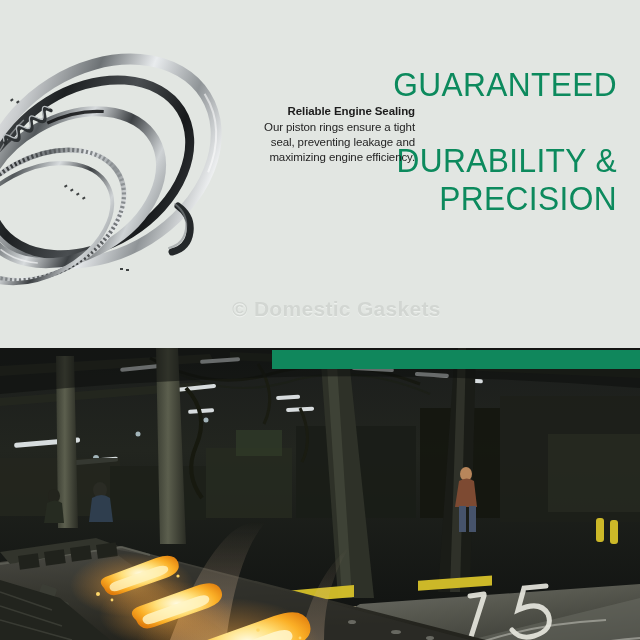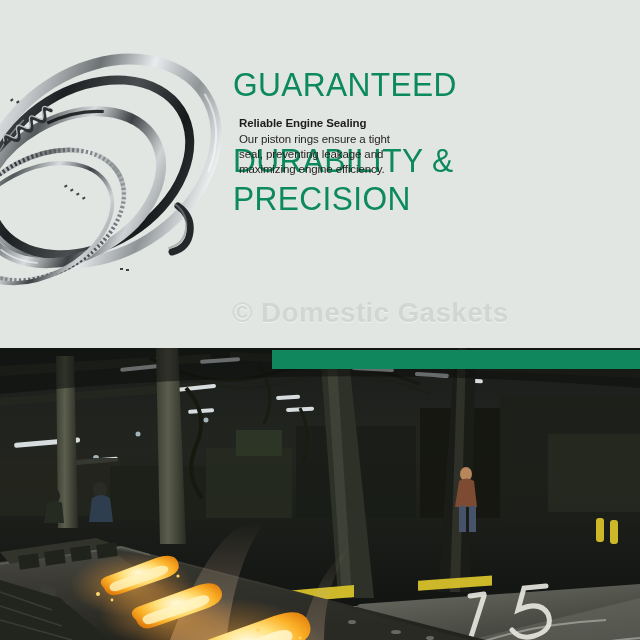--- a/index.html
+++ b/index.html
@@ -9,21 +9,21 @@
     background:#e2e6e2;
     overflow:hidden;
     position:relative;
   }
 
   .poster { position:relative; width:640px; height:640px; overflow:hidden; background:#e2e6e2; }
 
   
   .top-section {
     position:absolute; left:0; top:0; width:640px; height:348px;
-    background:#e2e6e2; overflow:hidden;
+    background:#e2e6e2; overflow:hidden;text-align:right;
   }
 
   
   .ring-art { position:absolute; left:-18px; top:10px; width:250px; height:320px; }
   .ring-art svg { width:100%; height:100%; display:block; }
 
   
   .headline {
     position:absolute; left:233px; top:28px; width:400px;
     color:#0c8a5d;
@@ -34,21 +34,21 @@
     white-space:pre-line;
     font-family:"Liberation Sans", sans-serif;
     transform:scaleX(0.96);
     transform-origin:left top;
   }
   .headline .l1 { display:block; }
   .headline .l2 { display:block; }
 
   
   .features {
-    position:absolute; left:239px; top:116px; width:385px;
+    position:absolute; left:239px; top:104px; width:385px;
     display:grid;
     grid-template-columns:196px 189px;
     grid-template-rows:auto auto;
     row-gap:30px;
     column-gap:0px;
     gap:48px;
   }
   .feature { width:176px; }
   .feature.col2 { width:180px; }
   .feat-title {
@@ -56,21 +56,21 @@
     line-height:15px; margin-bottom:1px; letter-spacing:-0.1px;
   }
   .feat-body {
     font-size:11.5px; color:#242424; line-height:15px;
     letter-spacing:-0.1px;
   }
 
   
   .watermark {
     position:absolute; left:232px; top:297px;
-    font-size:28px; font-weight:bold; color:#d2d6d2;
+    font-size:21px; font-weight:bold; color:#d2d6d2;
     letter-spacing:0.3px;
     text-shadow:0 1px 0 #eef1ee;
     pointer-events:none;
     white-space:nowrap;
   }
 
   
   .green-bar {
     position:absolute; left:272px; top:350px; width:368px; height:19px;
     background:#10875c; z-index:5;

